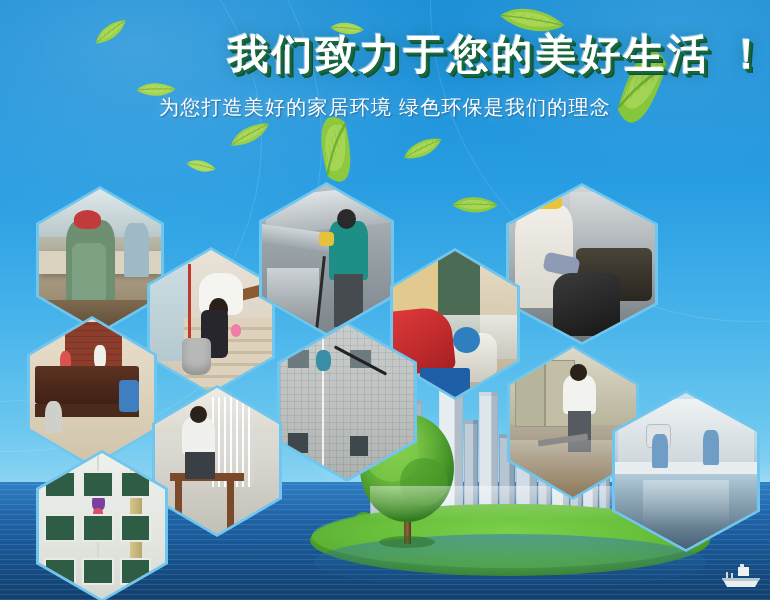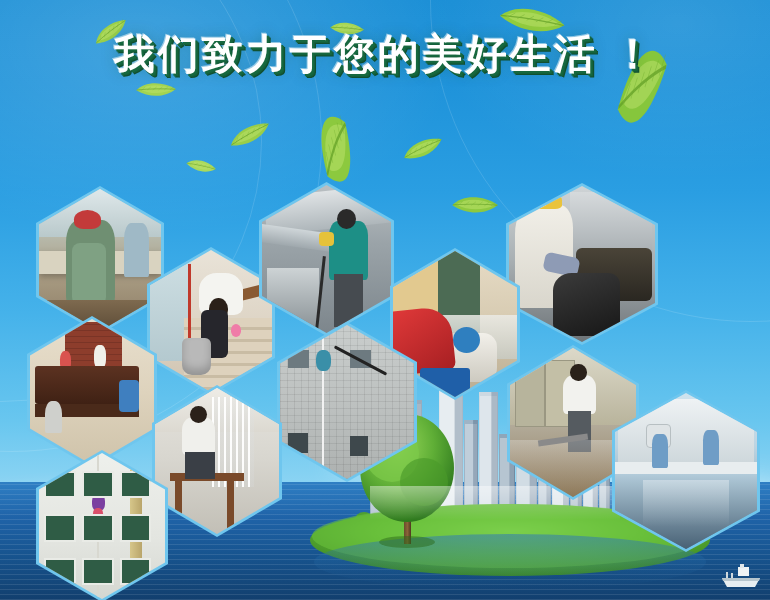--- a/index.html
+++ b/index.html
@@ -15,21 +15,21 @@
       linear-gradient(180deg,#1b8fd6 0%, #1f93da 14%, #2a9ee2 32%, #45b2ea 52%, #68c6ef 70%, #96d8f4 84%, #bfe7f8 93%, #dff3fb 100%);
   }
 
   
   .cloud{position:absolute;border-radius:50%;background:rgba(255,255,255,0.55);filter:blur(14px);}
 
   
   .arc{position:absolute;border:1px solid rgba(255,255,255,0.13);border-radius:50%;}
 
   
-  .headline-wrap{position:absolute;left:0;top:34px;width:770px;text-align:center;z-index:30;}
+  .headline-wrap{position:absolute;left:0;top:34px;width:770px;text-align:right;z-index:30;}
   .headline{
     display:inline-block;
     font-size:41px;line-height:1;font-weight:bold;letter-spacing:3px;
     color:#ffffff;
     text-shadow:
        2px 2px 0 #17683f,
        3px 3px 0 #14603a,
        4px 4px 0 #114f30,
       -1px -1px 0 rgba(255,255,255,0.5),
        0 0 14px rgba(10,70,40,0.35);
@@ -628,14 +628,17 @@
         <path d="M42 24.2 L50 13.2" stroke="#6fae2c" stroke-width="1.2" opacity="0.5"></path>
         <path d="M56 20.8 L64 9.8" stroke="#6fae2c" stroke-width="1.2" opacity="0.5"></path>
         <path d="M70 17.4 L78 6.399999999999999" stroke="#6fae2c" stroke-width="1.2" opacity="0.5"></path>
         <path d="M84 14 L92 3" stroke="#6fae2c" stroke-width="1.2" opacity="0.5"></path>
       </svg>
     </div>
 
   <div class="headline-wrap">
     <span class="headline">我们致力于您的美好生活 ！</span>
   </div>
+  <div class="subhead-wrap">
+    <span class="subhead">为您打造美好的家居环境 绿色环保是我们的理念</span>
+  </div>
 
 </div>
 
 </body></html>

